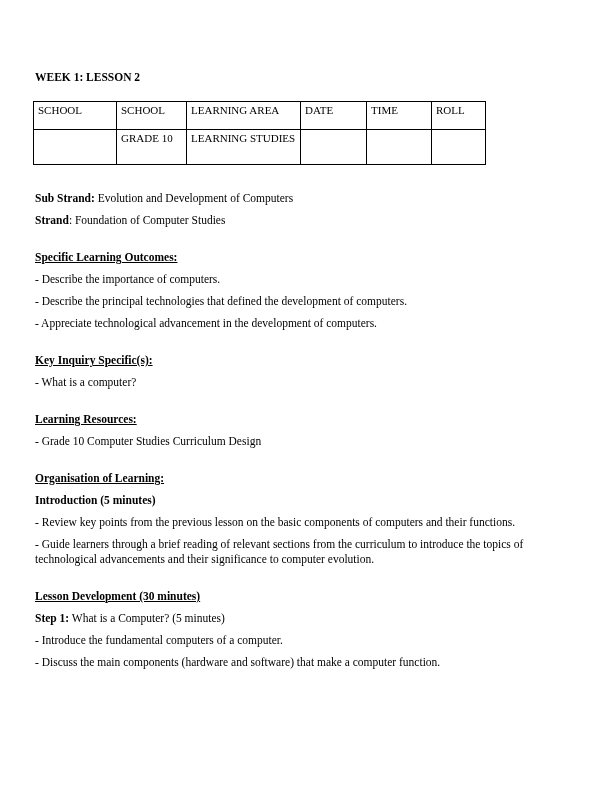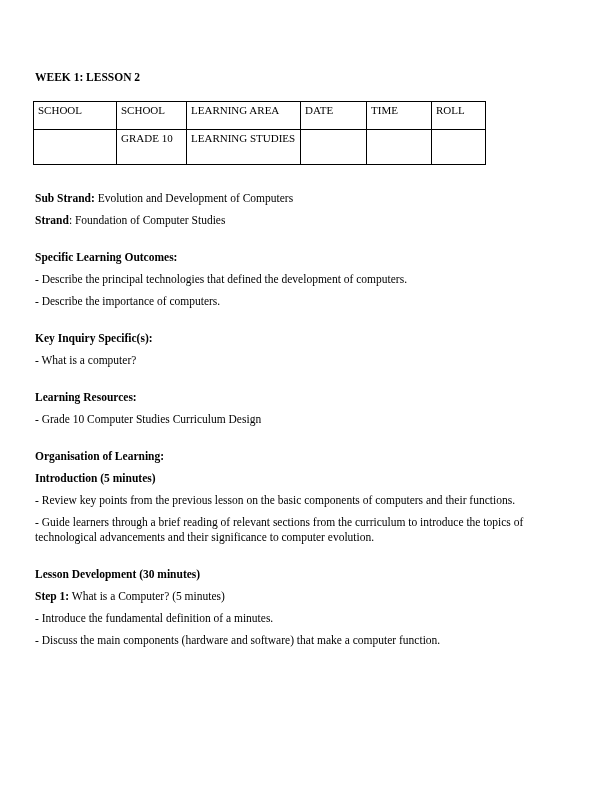--- a/index.html
+++ b/index.html
@@ -42,21 +42,21 @@
   col.c-area { width: 114px; }
   col.c-date { width: 66px; }
   col.c-time { width: 65px; }
   col.c-roll { width: 54px; }
   p {
     font-size: 11.5px;
     line-height: 15px;
     margin: 0 0 7px 0;
   }
   .b { font-weight: bold; }
-  .sec { margin-top: 22px; }
+  .sec { margin-top: 22px; text-decoration: underline; }
 </style>
 </head>
 <body>
 
 <div class="page">
 
   <p class="doc-title">WEEK 1: LESSON 2</p>
 
   <table class="info-table">
     <colgroup>
@@ -84,32 +84,33 @@
       <td></td>
       <td></td>
     </tr>
   </tbody>
     </table>
 
   <p><span class="b">Sub Strand:</span><span> Evolution and Development of Computers</span></p>
   <p><span class="b">Strand</span><span>: Foundation of Computer Studies</span></p>
 
   <p class="b sec">Specific Learning Outcomes:</p>
+  <p>- Describe the importance of computers.</p>
   <p>- Describe the principal technologies that defined the development of computers.</p>
-  <p>- Describe the importance of computers.</p>
+  <p>- Appreciate technological advancement in the development of computers.</p>
 
   <p class="b sec">Key Inquiry Specific(s):</p>
   <p>- What is a computer?</p>
 
   <p class="b sec">Learning Resources:</p>
   <p>- Grade 10 Computer Studies Curriculum Design</p>
 
   <p class="b sec">Organisation of Learning:</p>
   <p class="b">Introduction (5 minutes)</p>
   <p>- Review key points from the previous lesson on the basic components of computers and their functions.</p>
   <p>- Guide learners through a brief reading of relevant sections from the curriculum to introduce the topics of technological advancements and their significance to computer evolution.</p>
 
   <p class="b sec">Lesson Development (30 minutes)</p>
   <p><span class="b">Step 1:</span><span> What is a Computer? (5 minutes)</span></p>
-  <p>- Introduce the fundamental definition of a minutes.</p>
+  <p>- Introduce the fundamental computers of a computer.</p>
   <p>- Discuss the main components (hardware and software) that make a computer function.</p>
 
 </div>
 
 </body></html>

